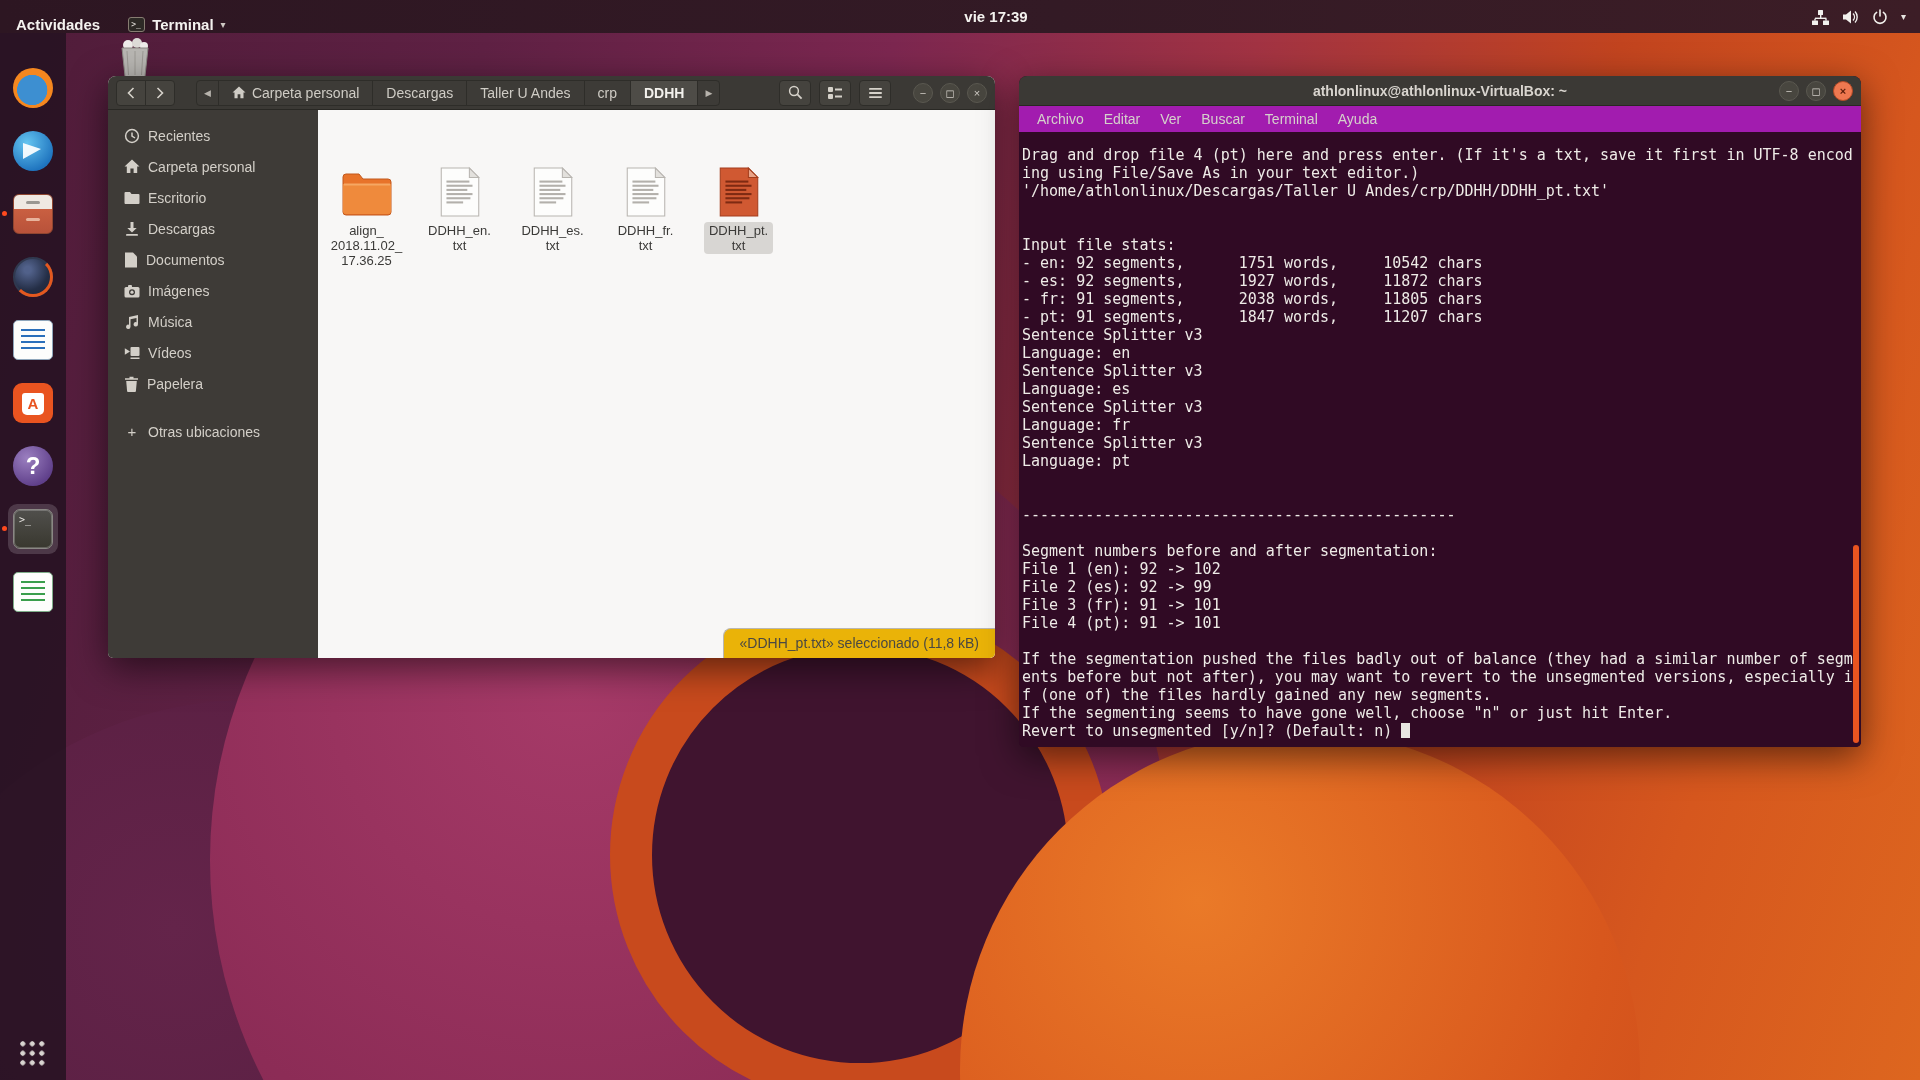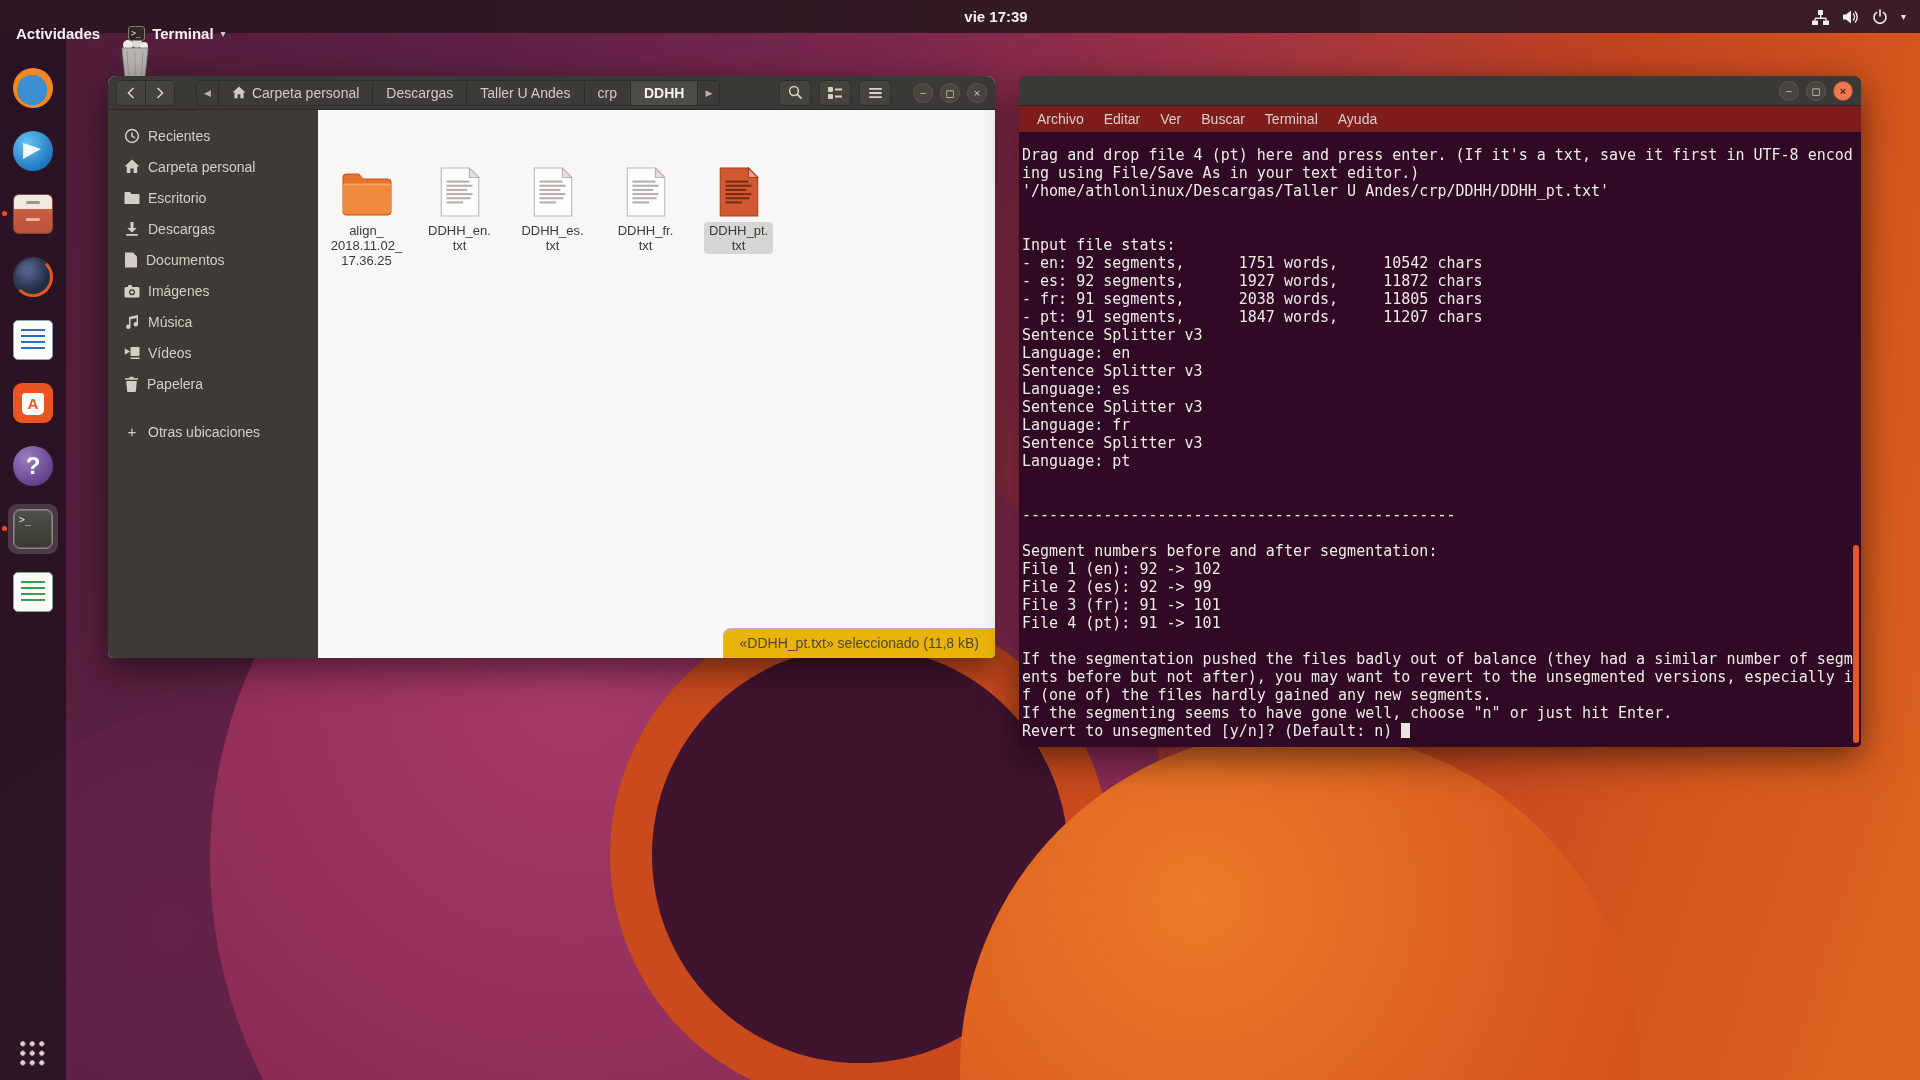--- a/index.html
+++ b/index.html
@@ -15,21 +15,21 @@
   .wp-c4 { left:-130px; top:700px; width:760px; height:760px;
     background:radial-gradient(circle at 40% 30%, #64244a, #541d3e 70%); }
   .wp-ring { left:610px; top:605px; width:500px; height:500px; background:#40142f;
     border:42px solid #c84a1d; }
   .wp-c3 { left:960px; top:730px; width:680px; height:680px;
     background:radial-gradient(circle at 35% 25%, #ea7a28, #d8571d 60%, #c94a1a); }
 
   
   .topbar { position:absolute; left:0; top:0; width:1920px; height:33px; z-index:20;
     background:linear-gradient(90deg,#2d1622 0%,#331a25 55%,#3c1d26 100%); color:#f4f2ef; }
-  .tb-left { position:absolute; left:0; top:17px; height:33px; display:flex; align-items:flex-start; }
+  .tb-left { position:absolute; left:0; top:8px; height:33px; display:flex; align-items:flex-start; }
   .tb-activities { padding:0 16px; font-weight:bold; font-size:15px; height:33px; line-height:33px; }
   .tb-appmenu { display:flex; align-items:center; gap:7px; padding:0 12px; height:33px; }
   .tb-appicon { width:17px; height:15px; background:#2d2a26; border:1px solid #877d72; border-radius:3px;
     color:#e8e4df; font-size:8px; line-height:13px; text-align:left; padding-left:2px; font-family:"DejaVu Sans Mono",monospace; }
   .tb-appname { font-weight:bold; font-size:15px; }
   .tb-caret { font-size:10px; color:#cfc9c4; }
   .tb-clock { position:absolute; left:950px; top:0; width:92px; text-align:center; height:33px; line-height:33px;
     font-weight:bold; font-size:15px; }
   .tb-tray { position:absolute; right:8px; top:0; height:33px; display:flex; align-items:center; gap:13px; padding:0 6px; }
   .tb-tray svg { display:block; }
@@ -122,21 +122,21 @@
   .f-status { position:absolute; right:0; bottom:0; height:30px; line-height:28px; padding:0 16px;
     background:#eab308; border:1px solid #bab7b2; border-right:0; border-bottom:0;
     border-top-left-radius:8px; font-size:14px; color:#4a4843; }
 
   
   .term-win { left:1019px; top:76px; width:842px; height:671px; z-index:8; background:#300a24; }
   .t-header { position:absolute; left:0; top:0; right:0; height:30px; background:#3b3935;
     border-bottom:1px solid #292824; border-radius:8px 8px 0 0; display:flex; align-items:center; }
   .t-title { flex:1; text-align:center; font-size:14px; font-weight:bold; color:#d9d5cf; }
   .t-winbtns { position:absolute; right:8px; top:5px; display:flex; gap:7px; }
-  .t-menubar { position:absolute; left:0; top:30px; right:0; height:26px; background:#7f1d1d;
+  .t-menubar { position:absolute; left:0; top:30px; right:0; height:26px; background:#a21caf;
     display:flex; align-items:center; padding-left:8px; }
   .t-menu-item { padding:0 10px; font-size:14px; color:#d5d1cb; height:26px; line-height:26px; }
   .t-body { position:absolute; left:0; top:56px; right:0; bottom:0; background:#300a24;
     padding:14px 0 0 3px; border-radius:0 0 5px 5px; overflow:hidden; }
   .t-body pre { font-family:"DejaVu Sans Mono", monospace; font-size:15px; line-height:18px;
     color:#eeebe7; white-space:pre; }
   .t-cursor { display:inline-block; width:9px; height:15px; background:#e8e5e1; vertical-align:-2px; }
   .t-scrollthumb { position:absolute; right:2px; top:413px; width:6px; height:198px;
     background:#e95420; border-radius:3px; }
 
@@ -446,20 +446,21 @@
 txt</div>
         </div>
       </div>
       <div class="f-status">«DDHH_pt.txt» seleccionado  (11,8 kB)</div>
     </div>
   </div>
 </div>
 
 <div class="win term-win">
   <div class="t-header">
+    <div class="t-title">athlonlinux@athlonlinux-VirtualBox: ~</div>
     <div class="t-winbtns">
       <div class="winbtn">−</div>
       <div class="winbtn">◻</div>
       <div class="winbtn close-orange">×</div>
     </div>
   </div>
   <div class="t-menubar">
     <div class="t-menu-item">Archivo</div>
     <div class="t-menu-item">Editar</div>
     <div class="t-menu-item">Ver</div>

